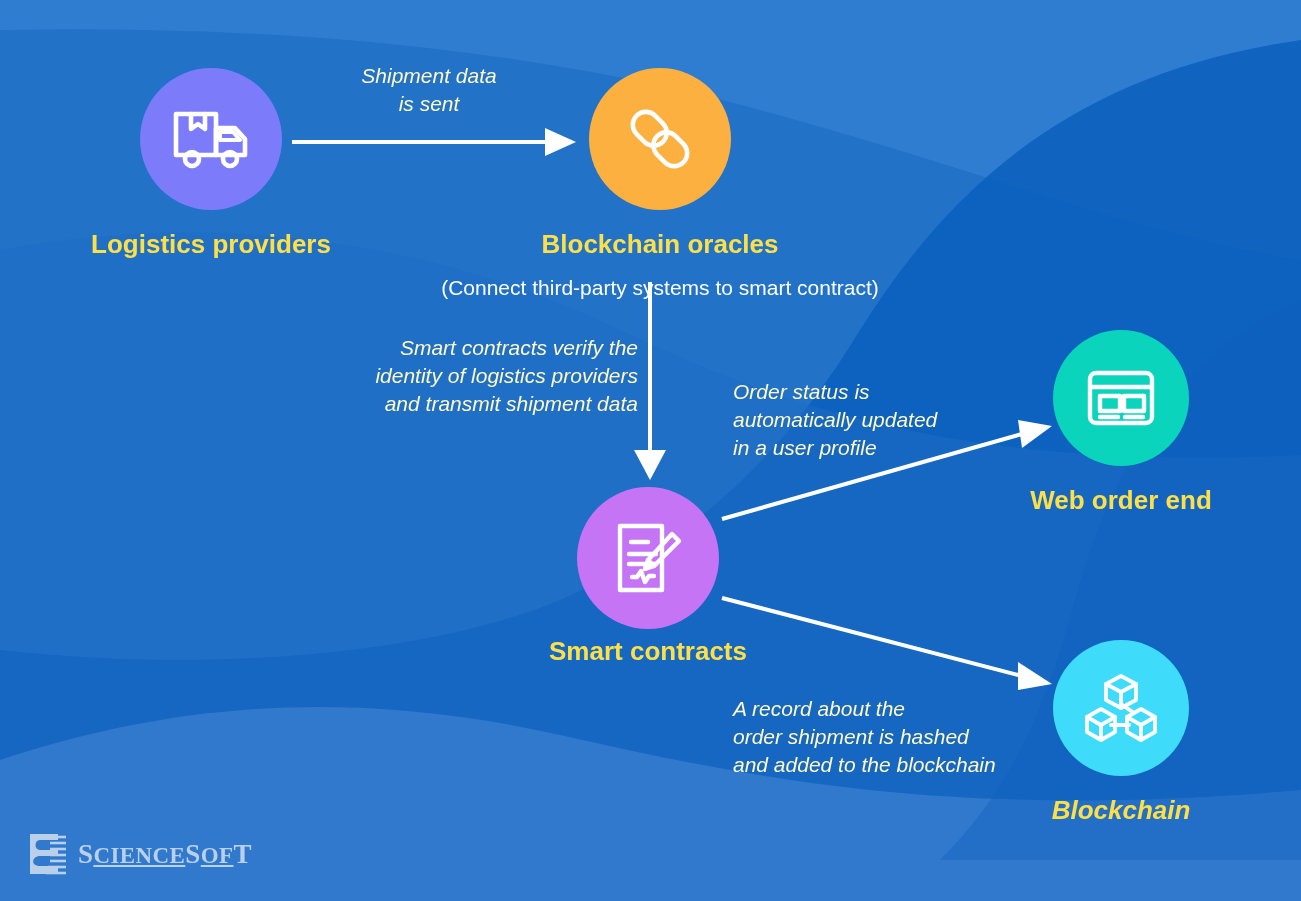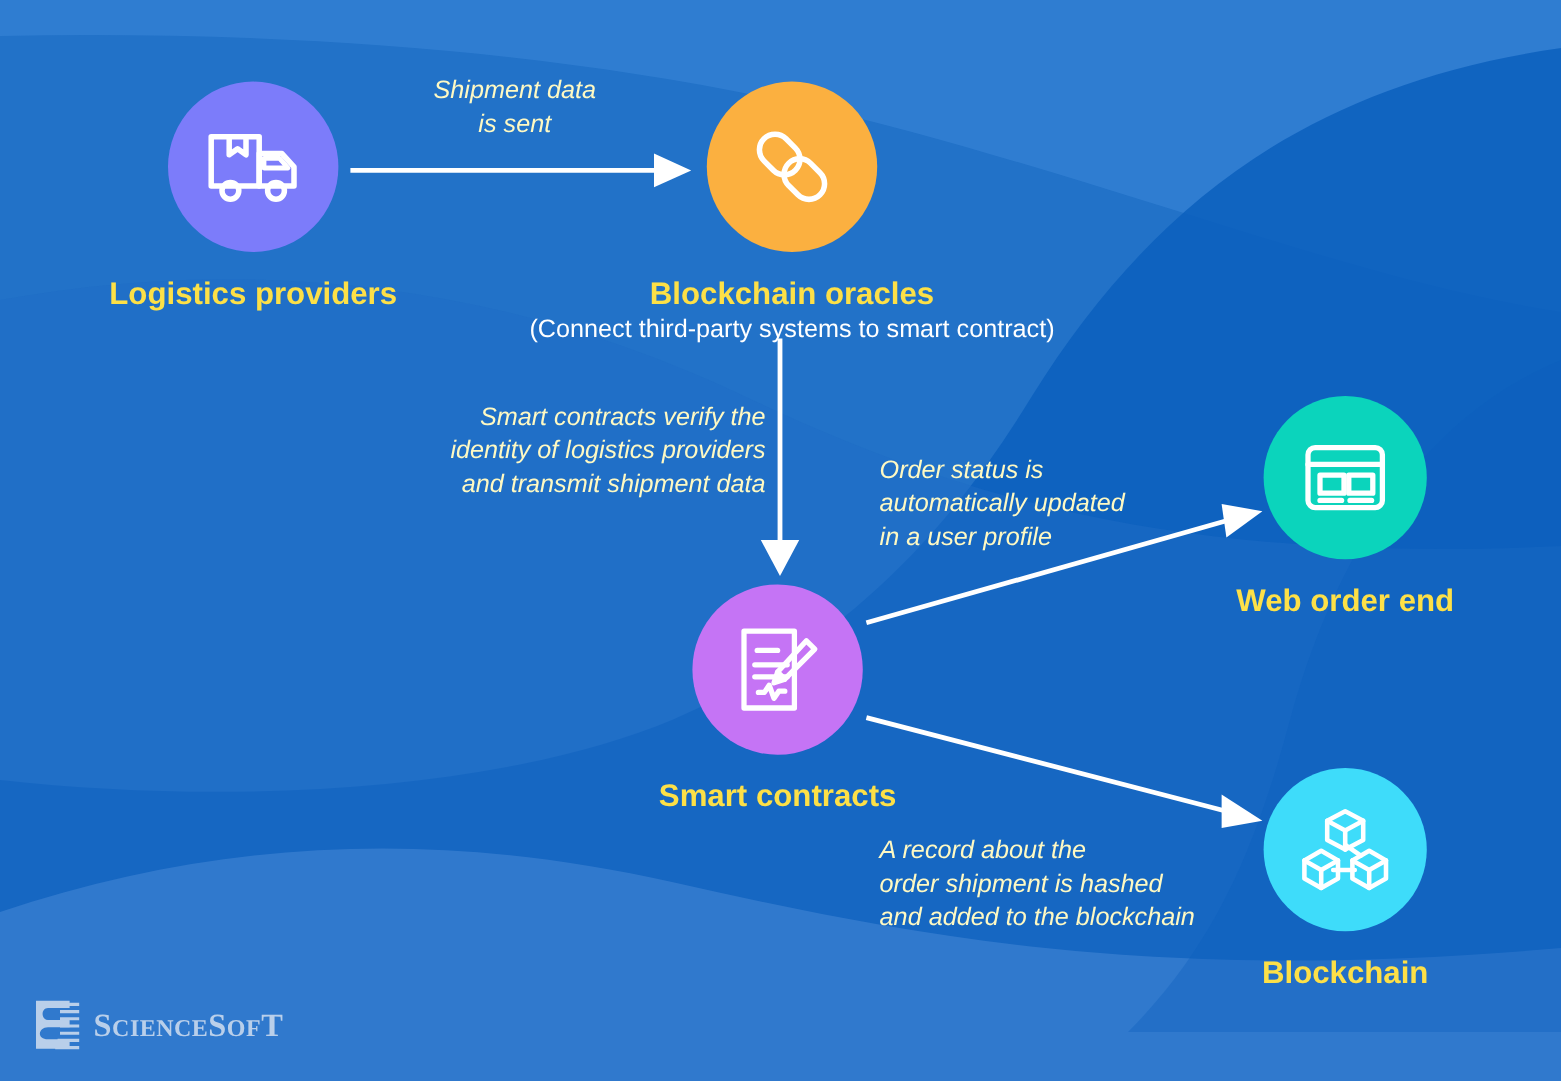--- a/index.html
+++ b/index.html
@@ -70,21 +70,21 @@
     align-items: center;
     gap: 10px;
   }
   #logo-word {
     color: #B9CFEA;
     font-size: 27px;
     letter-spacing: 0.4px;
     font-family: "Liberation Serif", serif;
     font-weight: bold;
   }
-  #logo-word .sm { font-size: 20px; }
+  #logo-word .sm { font-size: 23px; text-decoration: underline; }
 </style>
 </head>
 <body>
 
 <div id="canvas">
 
   <svg id="bg-waves" viewBox="0 0 1301 901" preserveAspectRatio="none">
     <rect x="0" y="0" width="1301" height="901" fill="#2272C8"></rect>
 
     <path d="M0,30 C260,25 520,45 760,110 C980,170 1140,235 1301,260 L1301,0 L0,0 Z" fill="#3A87D8" opacity="0.55"></path>
@@ -142,57 +142,57 @@
       <svg width="78" height="78" viewBox="0 0 78 78">
         <g transform="rotate(-45 39 39)">
           <g fill="none" stroke="#ffffff" stroke-width="4.6">
             <rect x="26" y="6" width="26" height="37" rx="13"></rect>
             <rect x="26" y="35" width="26" height="37" rx="13"></rect>
           </g>
         </g>
       </svg>
     </div>
     <div class="node-label" style="font-size:26px; margin-top:20px;">Blockchain oracles</div>
-    <div class="node-sublabel" style="font-size:21px; margin-top:4px;">(Connect third-party systems to smart contract)</div>
+    <div class="node-sublabel" style="font-size:21px; margin-top:17px;">(Connect third-party systems to smart contract)</div>
   </div>
 
   <div class="node" style="left:498px; top:487px; width:300px;">
     <div class="node-circle" style="width:142px;height:142px;background:#C574F5;">
       <svg width="72" height="74" viewBox="0 0 72 74">
         <g fill="none" stroke="#ffffff" stroke-width="4.4" stroke-linecap="round" stroke-linejoin="round">
           <path d="M8,5 L50,5 L50,69 L8,69 Z"></path>
           <line x1="19" y1="21" x2="36" y2="21"></line>
           <line x1="17" y1="33" x2="44" y2="33"></line>
           <line x1="17" y1="43" x2="44" y2="43"></line>
           <path d="M20,56 L25,56 L29,50 L33,61 L37,55 L42,55"></path>
           <path d="M60,13 L67,20 L42,45 L33,48 L36,39 Z"></path>
           <line x1="36" y1="39" x2="42" y2="45"></line>
         </g>
       </svg>
     </div>
-    <div class="node-label" style="font-size:26px; margin-top:20px;">Smart contracts</div>
+    <div class="node-label" style="font-size:26px; margin-top:8px;">Smart contracts</div>
   </div>
 
   <div class="node" style="left:1009px; top:330px; width:224px;">
     <div class="node-circle" style="width:136px;height:136px;background:#0BD4BC;">
       <svg width="72" height="62" viewBox="0 0 72 62">
         <g fill="none" stroke="#ffffff" stroke-width="4.4" stroke-linecap="round" stroke-linejoin="round">
           <rect x="5" y="6" width="62" height="50" rx="6"></rect>
           <line x1="5" y1="20" x2="67" y2="20"></line>
           <rect x="15" y="29" width="20" height="15"></rect>
           <rect x="39" y="29" width="20" height="15"></rect>
           <line x1="15" y1="50" x2="33" y2="50"></line>
           <line x1="40" y1="50" x2="58" y2="50"></line>
         </g>
       </svg>
     </div>
     <div class="node-label" style="font-size:26px; margin-top:20px;">Web order end</div>
   </div>
 
-  <div class="node" style="left:1009px; top:640px; width:224px;">
+  <div class="node" style="left:1009px; top:640px; width:224px;font-style:italic;">
     <div class="node-circle" style="width:136px;height:136px;background:#3EDCFA;">
       <svg width="74" height="74" viewBox="0 0 74 74">
         <g fill="none" stroke="#ffffff" stroke-width="3.8" stroke-linecap="round" stroke-linejoin="round">
 
           <line x1="37" y1="33" x2="50" y2="42"></line>
           <line x1="27" y1="54" x2="45" y2="54"></line>
 
           <path d="M37,5 L52,13 L52,29 L37,37 L22,29 L22,13 Z"></path>
           <path d="M22,13 L37,21 L52,13"></path>
           <line x1="37" y1="21" x2="37" y2="37"></line>

